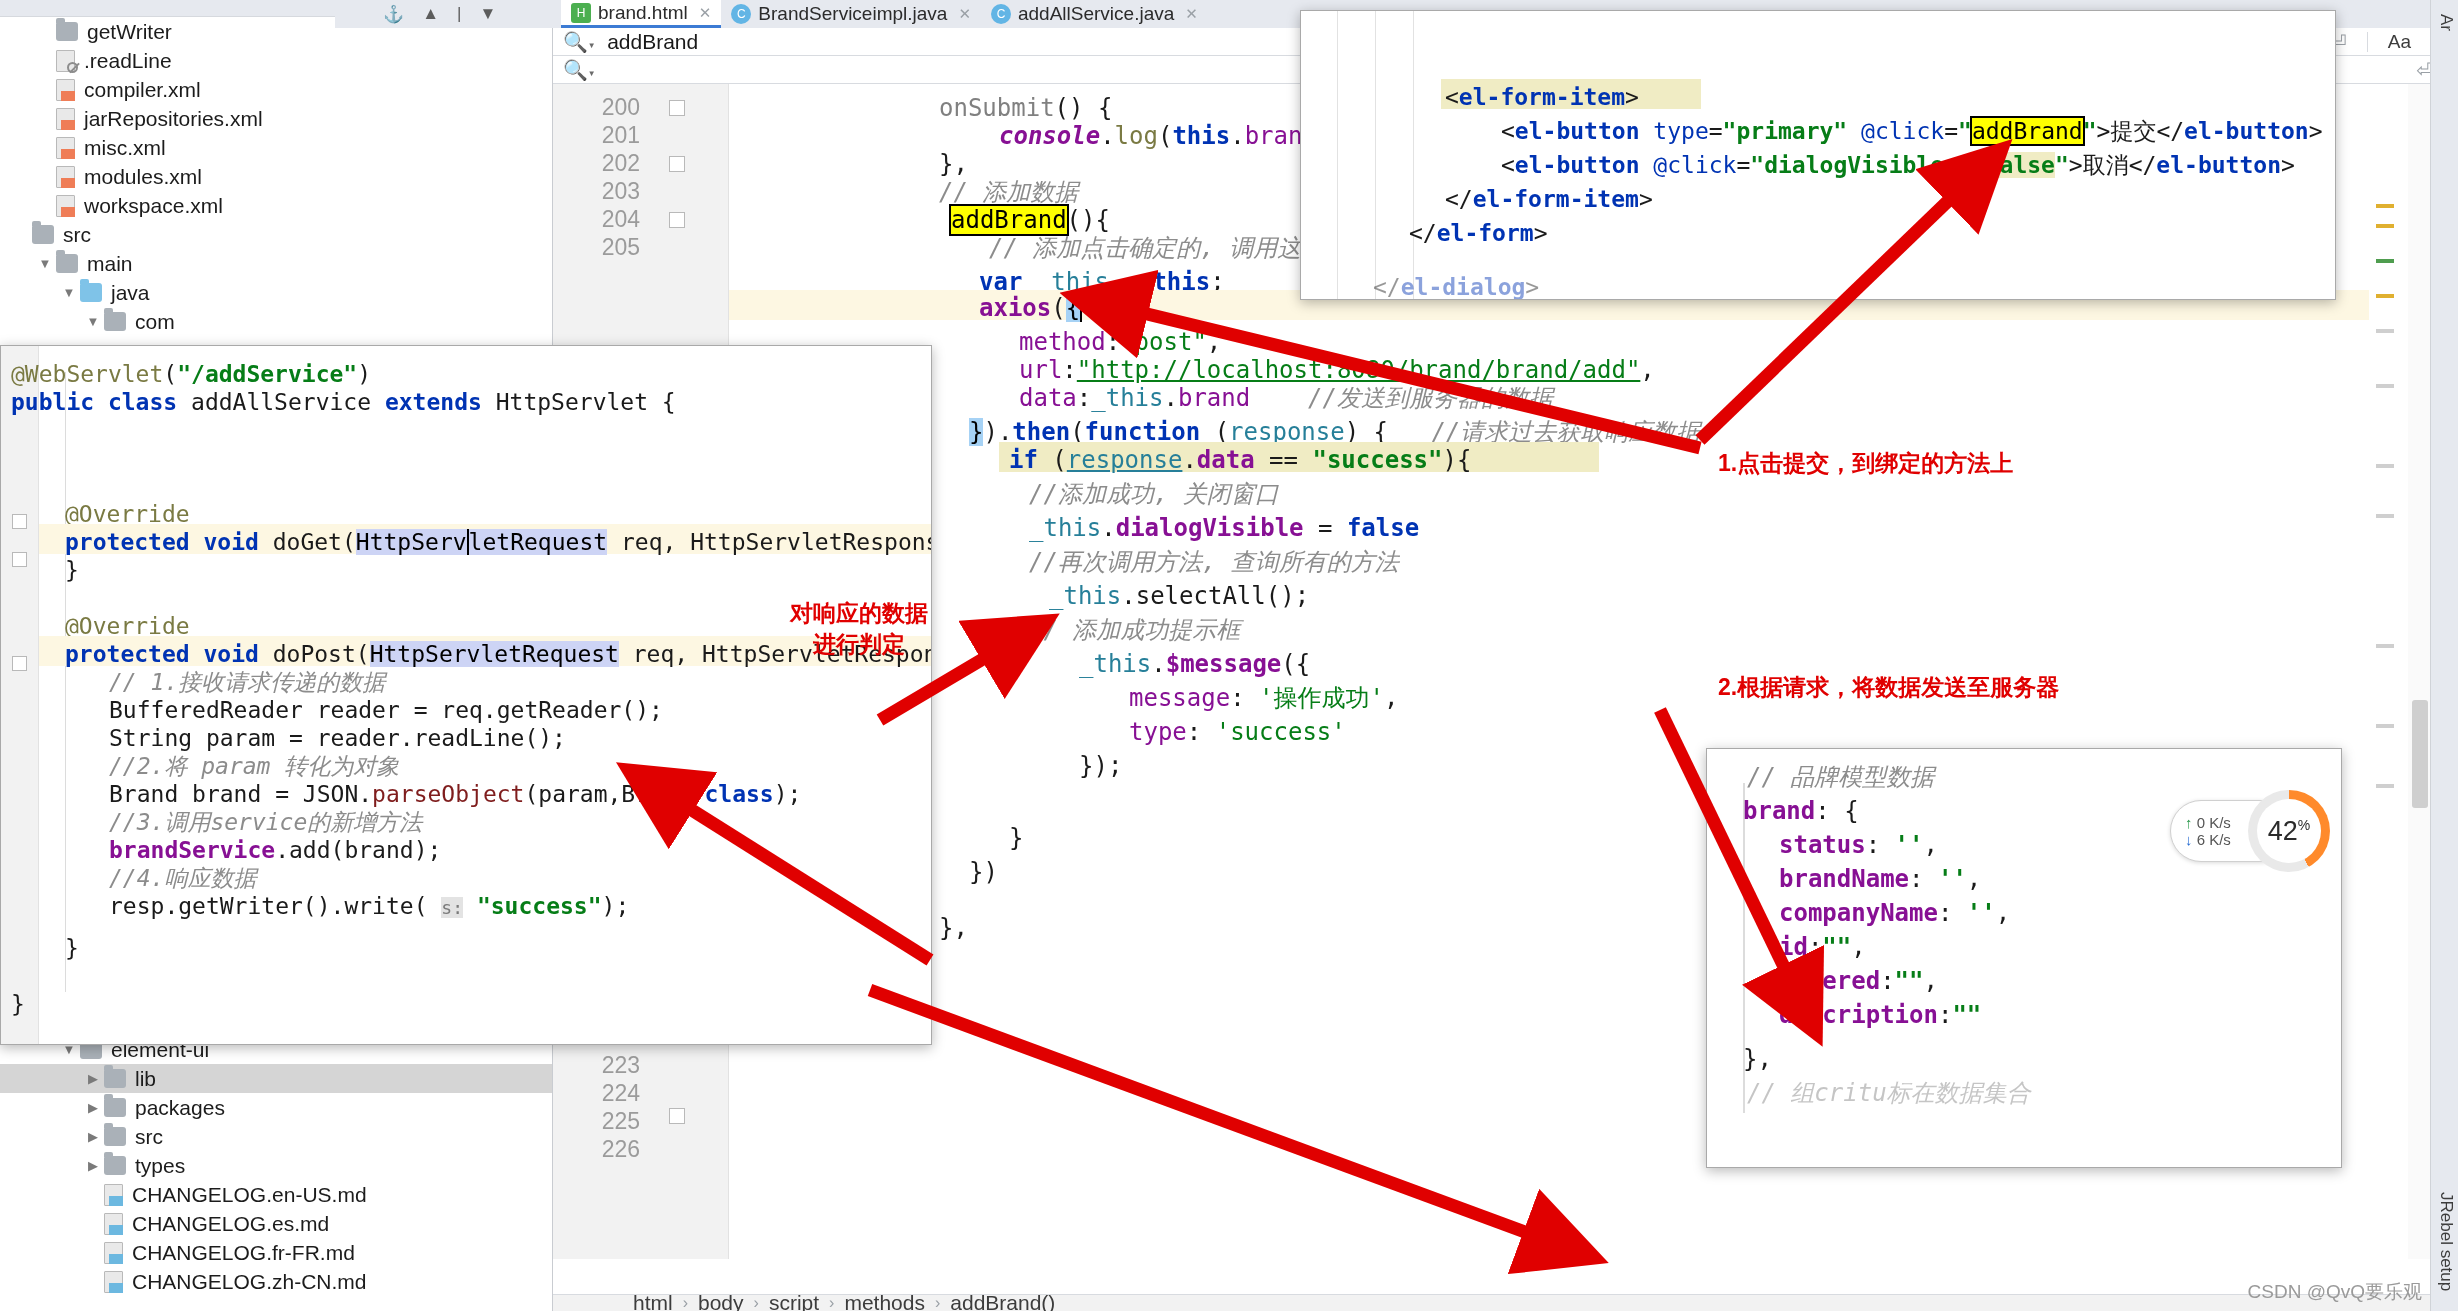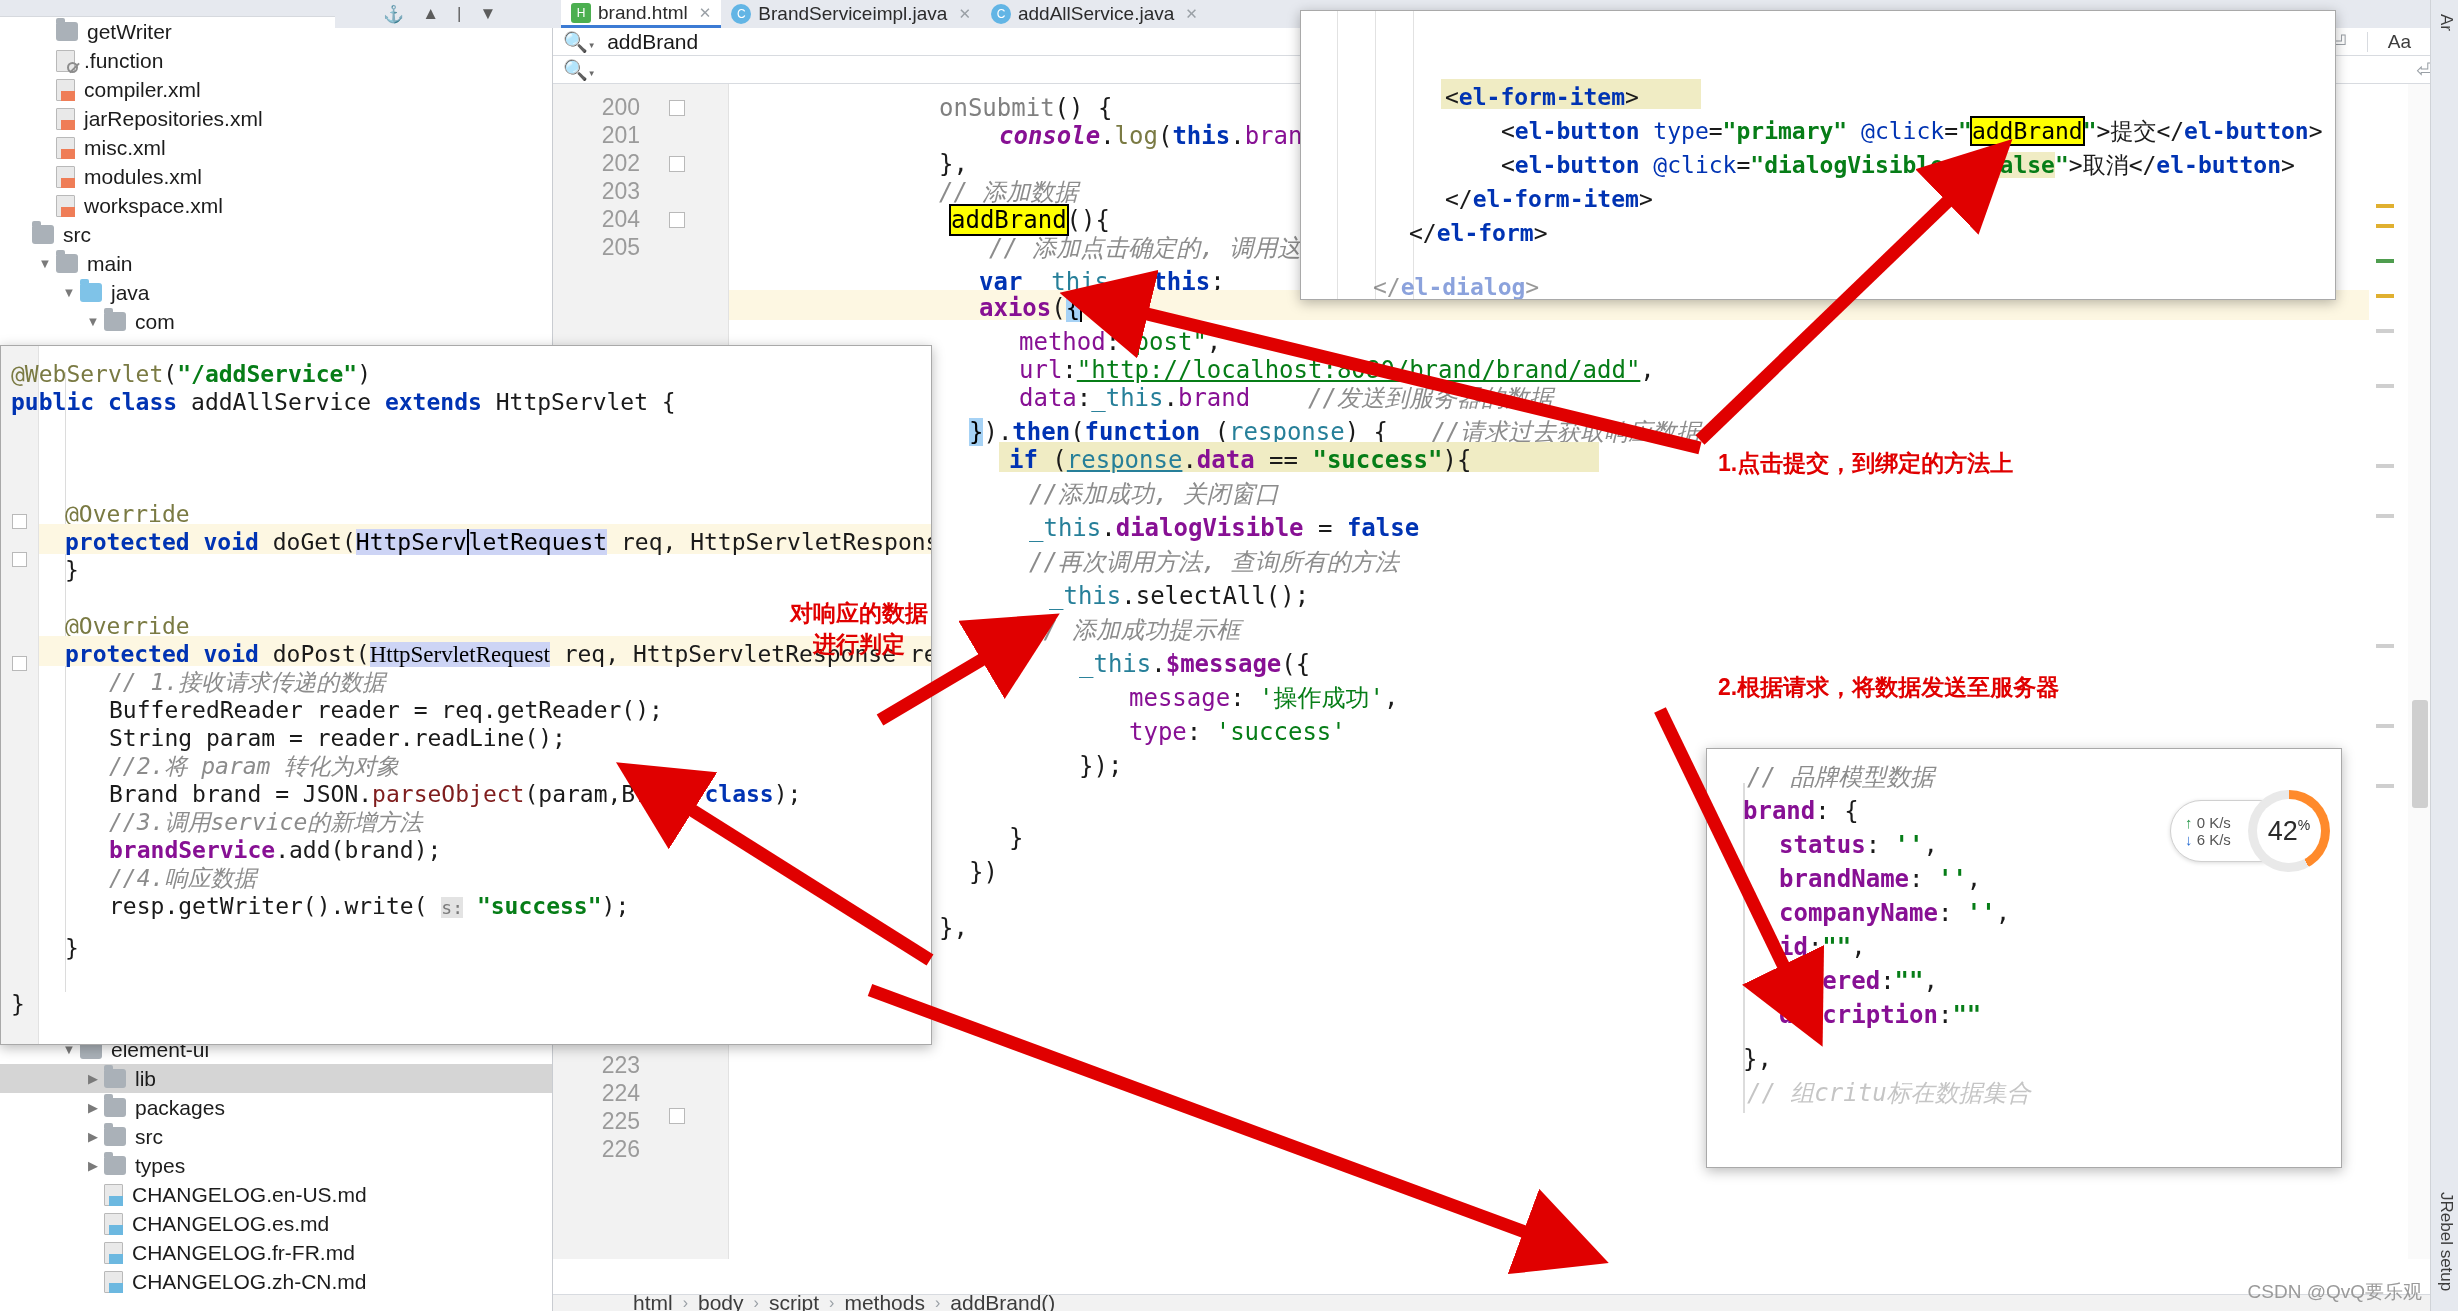--- a/index.html
+++ b/index.html
@@ -253,21 +253,21 @@
           <span class="tw"></span>
           <span class="ficon folder"></span>
           <span>getWriter</span>
         </div>
         <div class="tree-row" style="top: 46px;">
           <span style="width: 34px;"></span>
           <span class="tw"></span>
           <span class="ficon file gitig">
             <span class="gitdot"></span>
           </span>
-          <span>.function</span>
+          <span>.readLine</span>
         </div>
         <div class="tree-row" style="top: 75px;">
           <span style="width: 34px;"></span>
           <span class="tw"></span>
           <span class="ficon file">
             <span class="badge-txt">&lt;&gt;</span>
           </span>
           <span>compiler.xml</span>
         </div>
         <div class="tree-row" style="top: 104px;">
@@ -539,21 +539,21 @@
     <div class="jind"></div>
 
     <div class="jl mono" style="top:14px; left:10px;"><span class="fn">@WebServlet</span><span class="id">(</span><span class="str" style="font-weight:bold;">"/addService"</span><span class="id">)</span></div>
     <div class="jl mono" style="top:42px; left:10px;"><span class="kw">public class</span> <span class="id">addAllService</span> <span class="kw">extends</span> <span class="id">HttpServlet {</span></div>
     <div class="jl mono" style="top:154px; left:64px;"><span class="fn">@Override</span></div>
     <div class="hl-line" style="position:absolute;left:38px;top:178px;width:894px;height:30px;"></div>
     <div class="jl mono" style="top:182px; left:64px;"><span class="kw">protected void</span> <span class="id">doGet(</span><span style="background:#cdd4f5;">HttpServ<span style="border-left:2px solid #000;"></span>letRequest</span><span class="id"> req, HttpServletResponse resp) thro</span></div>
     <div class="jl mono" style="top:210px; left:64px;"><span class="id">}</span></div>
     <div class="jl mono" style="top:266px; left:64px;"><span class="fn">@Override</span></div>
     <div class="hl-line" style="position:absolute;left:38px;top:290px;width:894px;height:30px;"></div>
-    <div class="jl mono" style="top:294px; left:64px;"><span class="kw">protected void</span> <span class="id">doPost(</span><span style="background:#cdd4f5;font-family:Liberation Serif, serif;">HttpServletRequest</span><span class="id"> req, HttpServletResponse resp) thr</span></div>
+    <div class="jl mono" style="top:294px; left:64px;"><span class="kw">protected void</span> <span class="id">doPost(</span><span style="background:#cdd4f5;">HttpServletRequest</span><span class="id"> req, HttpServletResponse resp) thr</span></div>
     <div class="jl mono cmt" style="top:322px; left:108px;">// 1.接收请求传递的数据</div>
     <div class="jl mono" style="top:350px; left:108px;"><span class="id">BufferedReader reader = req.getReader();</span></div>
     <div class="jl mono" style="top:378px; left:108px;"><span class="id">String param = reader.readLine();</span></div>
     <div class="jl mono cmt" style="top:406px; left:108px;">//2.将 param 转化为对象</div>
     <div class="jl mono" style="top:434px; left:108px;"><span class="id">Brand brand = JSON.</span><span class="fn" style="color:#7f1d1d;">parseObject</span><span class="id">(param,Brand.</span><span class="kw">class</span><span class="id">);</span></div>
     <div class="jl mono cmt" style="top:462px; left:108px;">//3.调用service的新增方法</div>
     <div class="jl mono" style="top:490px; left:108px;"><span class="prop" style="font-weight:bold;">brandService</span><span class="id">.add(brand);</span></div>
     <div class="jl mono cmt" style="top:518px; left:108px;">//4.响应数据</div>
     <div class="jl mono" style="top:546px; left:108px;"><span class="id">resp.getWriter().write(</span> <span style="background:#e3e3e3;color:#7a7a7a;font-size:18px;">s:</span> <span class="str" style="font-weight:bold;">"success"</span><span class="id">);</span></div>
     <div class="jl mono" style="top:588px; left:64px;"><span class="id">}</span></div>

